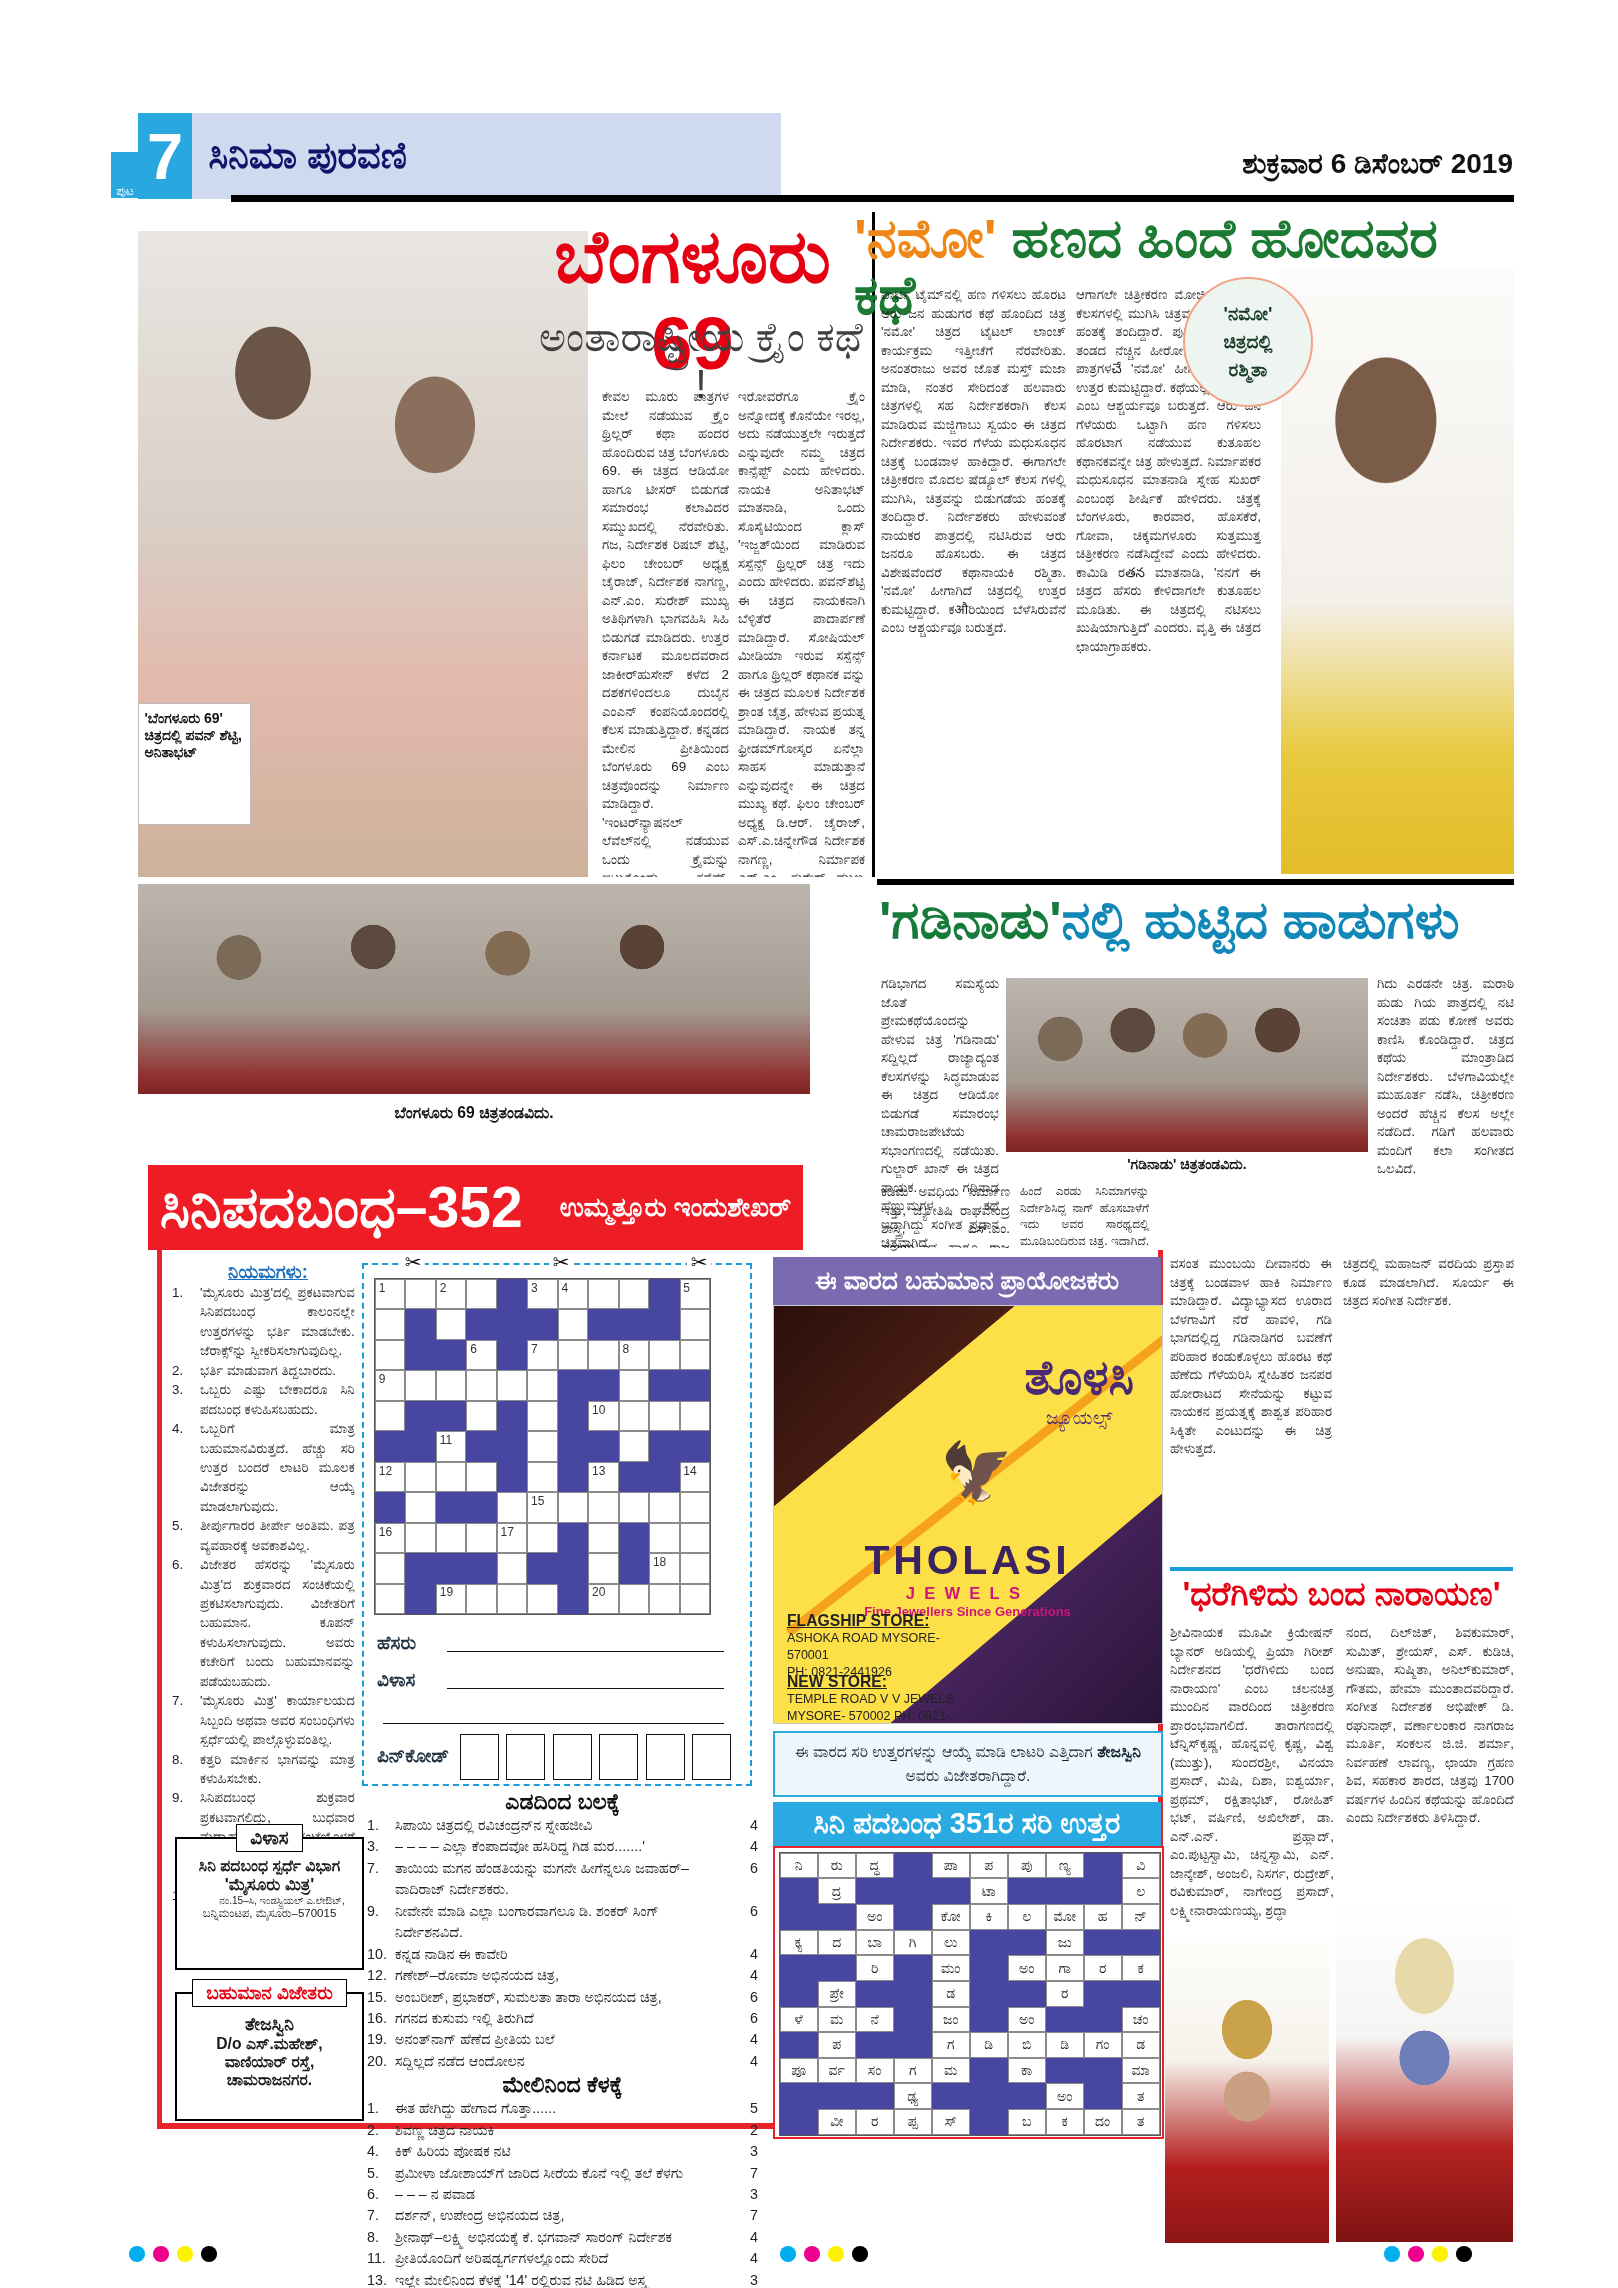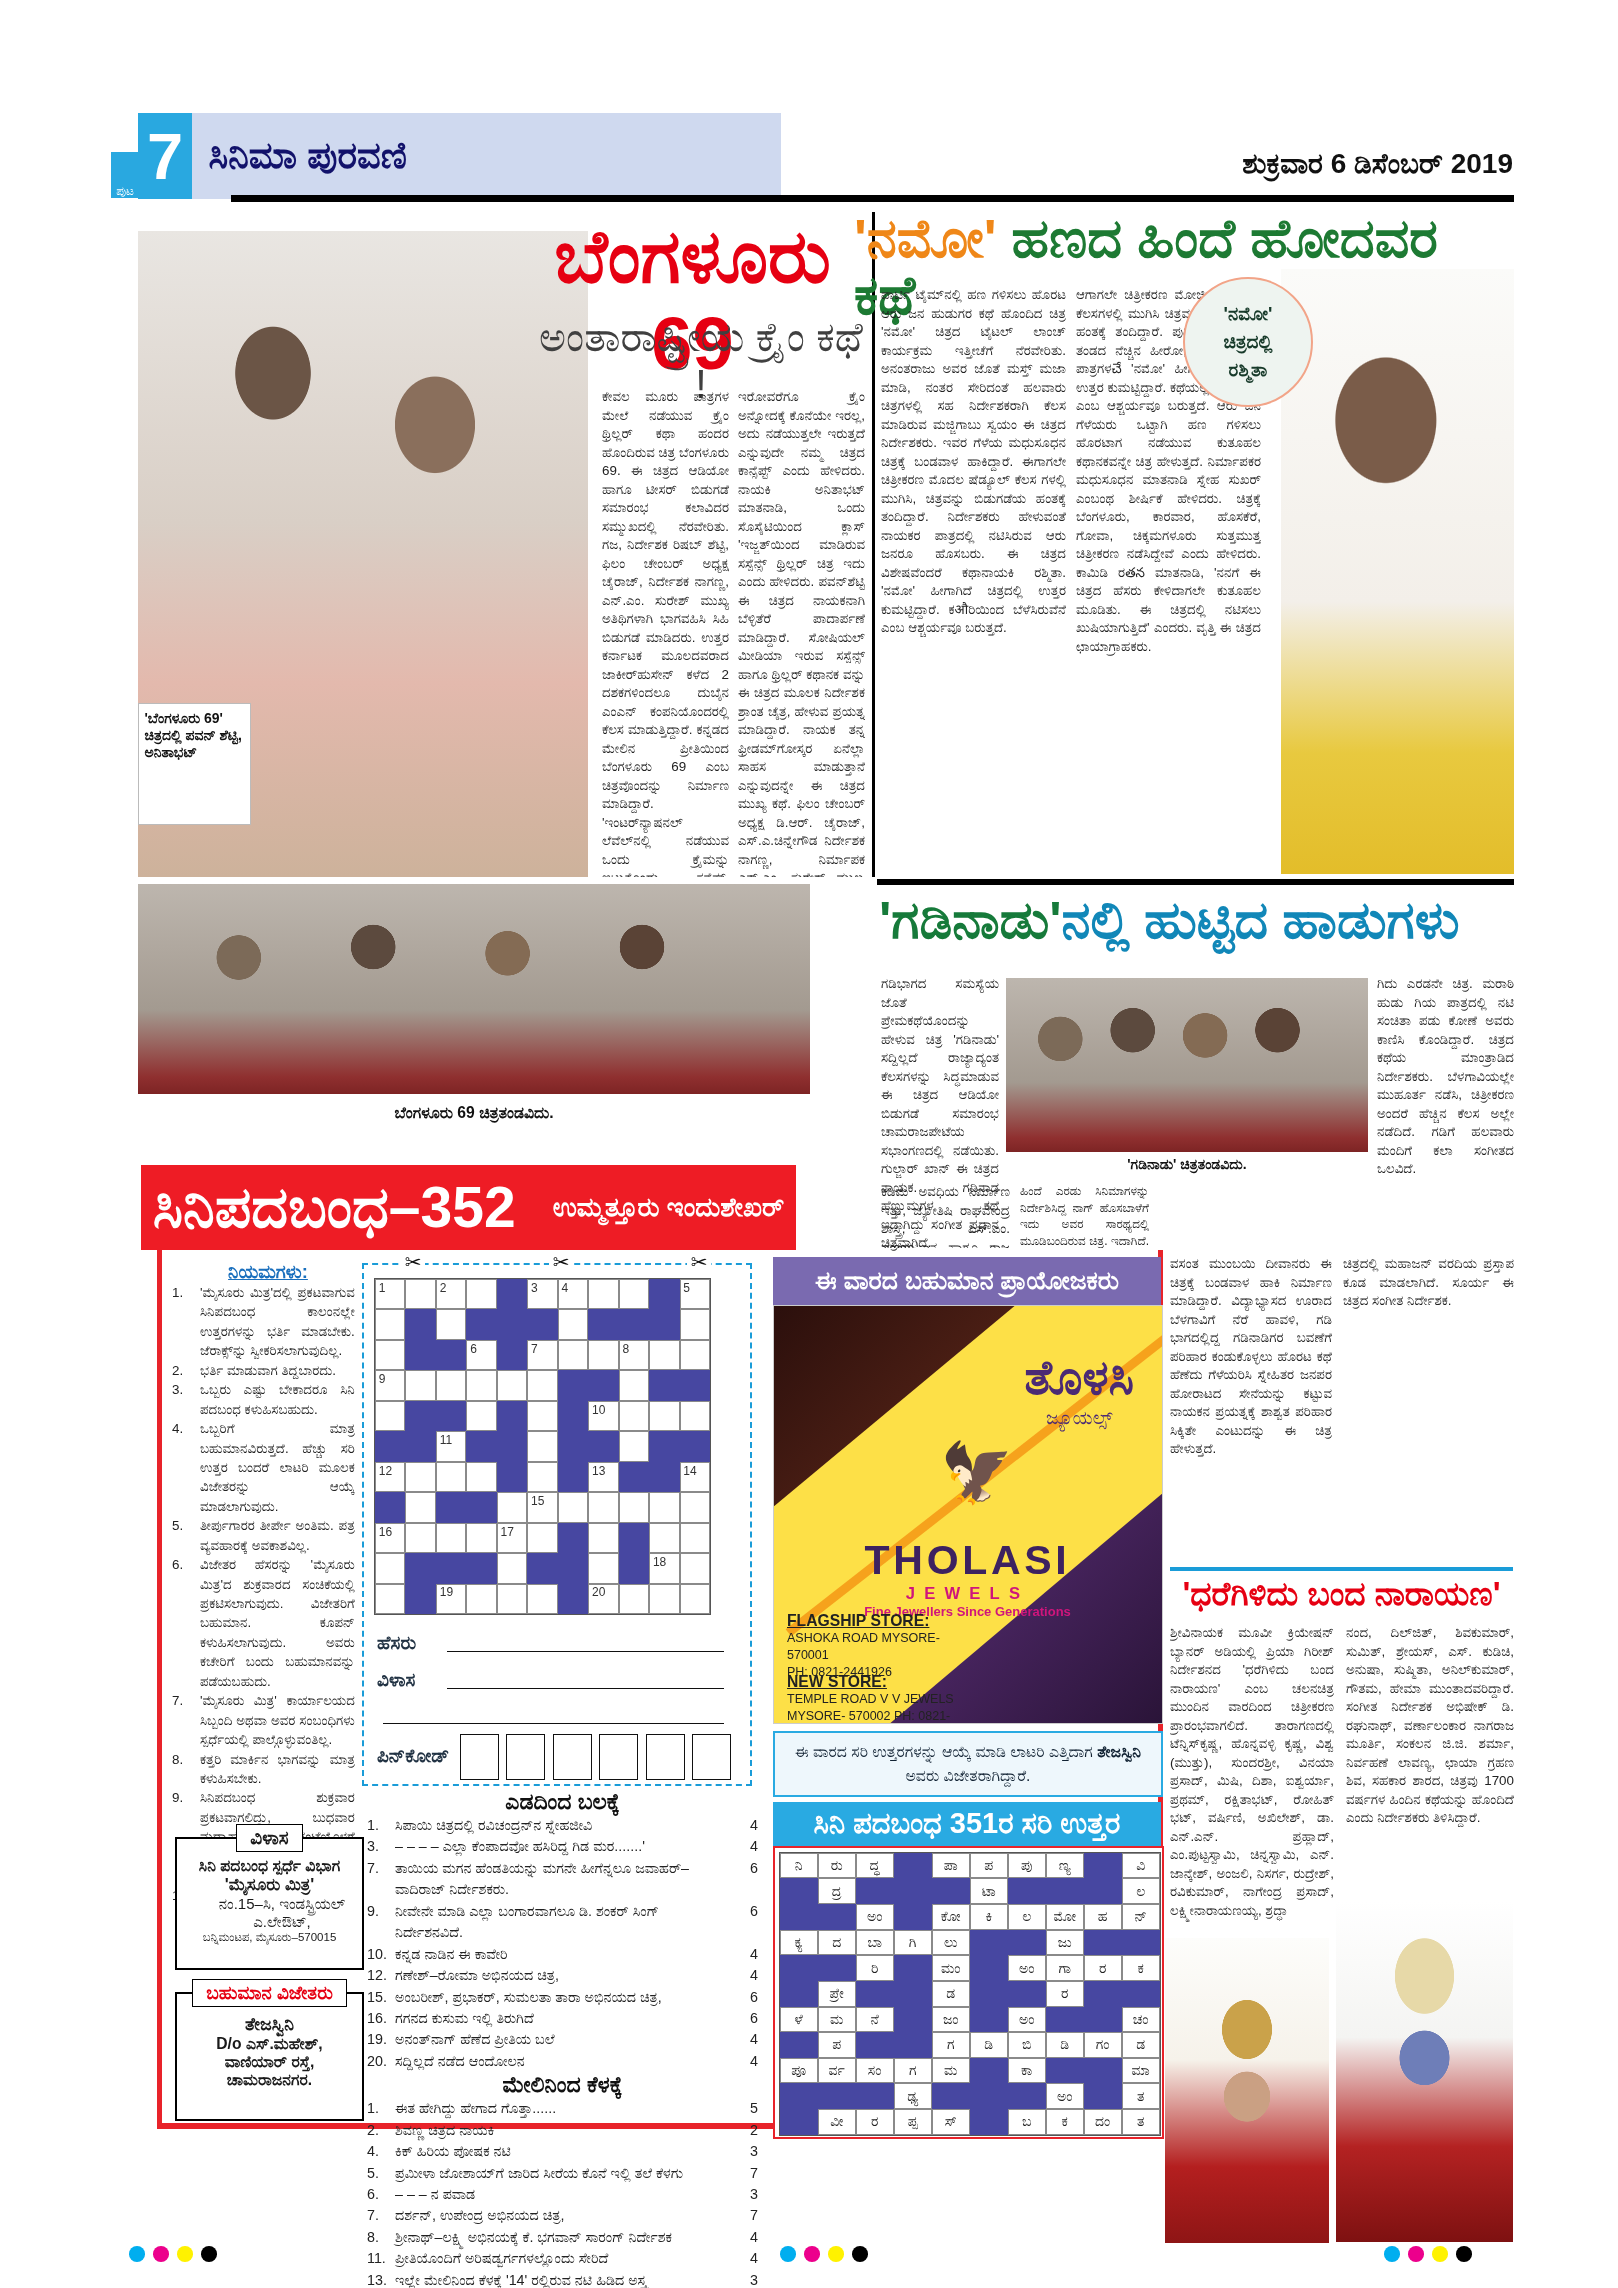--- a/index.html
+++ b/index.html
@@ -144,21 +144,21 @@
     <span class="gadi-g">'ಗಡಿನಾಡು'</span><span class="gadi-b">ನಲ್ಲಿ ಹುಟ್ಟಿದ ಹಾಡುಗಳು</span>
   </div>
   <div class="abs ph ph-group" style="left:1006px;top:978px;width:362px;height:174px;"></div>
   <div class="abs cap" style="left:1006px;top:1156px;width:362px;text-align:center;font-size:14px;"><span>'ಗಡಿನಾಡು' ಚಿತ್ರತಂಡವಿದು.</span></div>
   <div class="abs body-txt jt" style="left:1377px;top:975px;width:137px;height:277px;overflow:hidden;"><span>ಗಿದು ಎರಡನೇ ಚಿತ್ರ. ಮರಾಠಿ ಹುಡು ಗಿಯ ಪಾತ್ರದಲ್ಲಿ ನಟಿ ಸಂಚಿತಾ ಪಡು ಕೋಣೆ ಅವರು ಕಾಣಿಸಿ ಕೊಂಡಿದ್ದಾರೆ. ಚಿತ್ರದ ಕಥೆಯ ಮಾಂತ್ರಾಡಿದ ನಿರ್ದೇಶಕರು. ಬೆಳಗಾವಿಯಲ್ಲೇ ಮುಹೂರ್ತ ನಡೆಸಿ, ಚಿತ್ರೀಕರಣ ಅಂದರೆ ಹೆಚ್ಚಿನ ಕೆಲಸ ಅಲ್ಲೇ ನಡೆದಿದೆ. ಗಡಿಗೆ ಹಲವಾರು ಮಂದಿಗೆ ಕಲಾ ಸಂಗೀತದ ಒಲವಿದೆ.</span></div>
   <div class="abs body-txt jt" style="left:881px;top:1183px;width:129px;height:65px;overflow:hidden;"><span>ಕಡಿಮೆ ಅವಧಿಯ ನಿರ್ಮಾಣ ಇತ್ತು, ಜ್ಯೋತಿಷಿ ರಾಘವೇಂದ್ರ ಶಾಸ್ತ್ರಿ, ಎಸ್.ಎಂ. ಪოლಾನ ಹಾಗೂ ರಾಜ ಕೇಬಲ್ ಕಲಾವಿದರ ಈ ಕಾರ್ಯಕ್ರಮದಲ್ಲಿ ಭಾಗವಹಿಸಿದ್ದರು.</span></div>
   <div class="abs body-txt jt" style="left:1020px;top:1183px;width:129px;height:65px;overflow:hidden;font-size:12px;"><span>ಹಿಂದೆ ಎರಡು ಸಿನಿಮಾಗಳನ್ನು ನಿರ್ದೇಶಿಸಿದ್ದ ನಾಗ್ ಹೊಸಬಾಳೆಗೆ ಇದು ಅವರ ಸಾರಥ್ಯದಲ್ಲಿ ಮೂಡಿಬಂದಿರುವ ಚಿತ್ರ. ಇದಾಗಿದೆ. ಬೆಳಗಾವಿಯ ಉಡುಪು ವಸಂತ ಮುಂಬಯಿ ದीವಾನರು ಅವರಿಗೆ ಈ ಚಿತ್ರಕ್ಕೆ ಬಂಡವಾಳ ಹಾಕಿ ನಿರ್ಮಾಣ ಮಾಡಿದ್ದಾರೆ.</span></div>
   <div class="abs body-txt jt" style="left:1170px;top:1255px;width:162px;height:305px;overflow:hidden;"><span>ವಸಂತ ಮುಂಬಯಿ ದೀವಾನರು ಈ ಚಿತ್ರಕ್ಕೆ ಬಂಡವಾಳ ಹಾಕಿ ನಿರ್ಮಾಣ ಮಾಡಿದ್ದಾರೆ. ವಿದ್ಯಾಭ್ಯಾಸದ ಊರಾದ ಬೆಳಗಾವಿಗೆ ನೆರೆ ಹಾವಳಿ, ಗಡಿ ಭಾಗದಲ್ಲಿದ್ದ ಗಡಿನಾಡಿಗರ ಬವಣೆಗೆ ಪರಿಹಾರ ಕಂಡುಕೊಳ್ಳಲು ಹೊರಟ ಕಥೆ ಹೆಣೆದು ಗೆಳೆಯರಿಸಿ ಸ್ನೇಹಿತರ ಜನಪರ ಹೋರಾಟದ ಸೇನೆಯನ್ನು ಕಟ್ಟುವ ನಾಯಕನ ಪ್ರಯತ್ನಕ್ಕೆ ಶಾಶ್ವತ ಪರಿಹಾರ ಸಿಕ್ಕಿತೇ ಎಂಟುದನ್ನು ಈ ಚಿತ್ರ ಹೇಳುತ್ತದೆ.</span></div>
   <div class="abs body-txt jt" style="left:1343px;top:1255px;width:171px;height:305px;overflow:hidden;"><span>ಚಿತ್ರದಲ್ಲಿ ಮಹಾಜನ್ ವರದಿಯ ಪ್ರಸ್ತಾಪ ಕೂಡ ಮಾಡಲಾಗಿದೆ. ಸೂರ್ಯ ಈ ಚಿತ್ರದ ಸಂಗೀತ ನಿರ್ದೇಶಕ.</span></div>
 
-  <div class="abs xw-banner" style="left:141px;top:1165px;width:655px;height:85px;">
+  <div class="abs xw-banner" style="left:148px;top:1165px;width:655px;height:85px;">
     <span class="xw-title">ಸಿನಿಪದಬಂಧ–352</span>
     <span class="xw-author">ಉಮ್ಮತ್ತೂರು ಇಂದುಶೇಖರ್</span>
   </div>
 
   <div class="abs rule-r" style="left:157px;top:1250px;width:4.6px;height:877px;"></div>
   <div class="abs rule-r" style="left:157px;top:2123px;width:1004px;height:5.5px;"></div>
   <div class="abs rule-r" style="left:1158px;top:1250px;width:4.6px;height:879px;"></div>
 
   <div class="abs" style="left:172px;top:1261px;width:192px;">
     <div class="rules-hd">ನಿಯಮಗಳು:</div>
@@ -203,21 +203,21 @@
           <div class="clue-no">10.</div>
           <div class="clue-tx jt">ವಿಜೇತರಿಗೆ ನಮ್ಮ ಕಚೇರಿಯಿಂದ ಬಹುಮಾನದ ಕೂಪನ್ ತಲುಪಿದ ನಂತರವೇ ವಿಜೇತರು ಕಚೇರಿಗೆ ಬಂದು ಬಹುಮಾನ ಪಡೆಯುವುದು.</div>
         </div>
       </div>
   </div>
 
   <div class="abs boxed" style="left:175px;top:1837px;width:185px;height:129px;text-align:center;">
     <span class="bx-t">ವಿಳಾಸ</span>
     <div style="font-weight:bold;font-size:15.7px;margin-top:-9.2px;">ಸಿನಿ ಪದಬಂಧ ಸ್ಪರ್ಧೆ ವಿಭಾಗ</div>
     <div style="font-weight:bold;font-size:16.6px;">'ಮೈಸೂರು ಮಿತ್ರ'</div>
-    <div style="font-size:15px;padding-left:25px;">ನಂ.15–ಸಿ, ಇಂಡಸ್ಟ್ರಿಯಲ್ ಎ.ಲೇಔಟ್,</div>
+    <div style="font-size:10px;padding-left:25px;">ನಂ.15–ಸಿ, ಇಂಡಸ್ಟ್ರಿಯಲ್ ಎ.ಲೇಔಟ್,</div>
     <div style="font-size:11.5px;">ಬನ್ನಿಮಂಟಪ, ಮೈಸೂರು–570015</div>
   </div>
 
   <div class="abs boxed" style="left:175px;top:1992px;width:185px;height:125px;text-align:center;">
     <span class="bx-t" style="color:#e60012;">ಬಹುಮಾನ ವಿಜೇತರು</span>
     <div style="font-weight:bold;font-size:17.5px;margin-top:-7.4px;">ತೇಜಸ್ವಿನಿ</div>
     <div style="font-weight:bold;font-size:15.7px;">D/o ಎಸ್.ಮಹೇಶ್,</div>
     <div style="font-weight:bold;font-size:15.7px;">ವಾಣಿಯಾರ್ ರಸ್ತೆ,</div>
     <div style="font-weight:bold;font-size:15.7px;">ಚಾಮರಾಜನಗರ.</div>
   </div>

